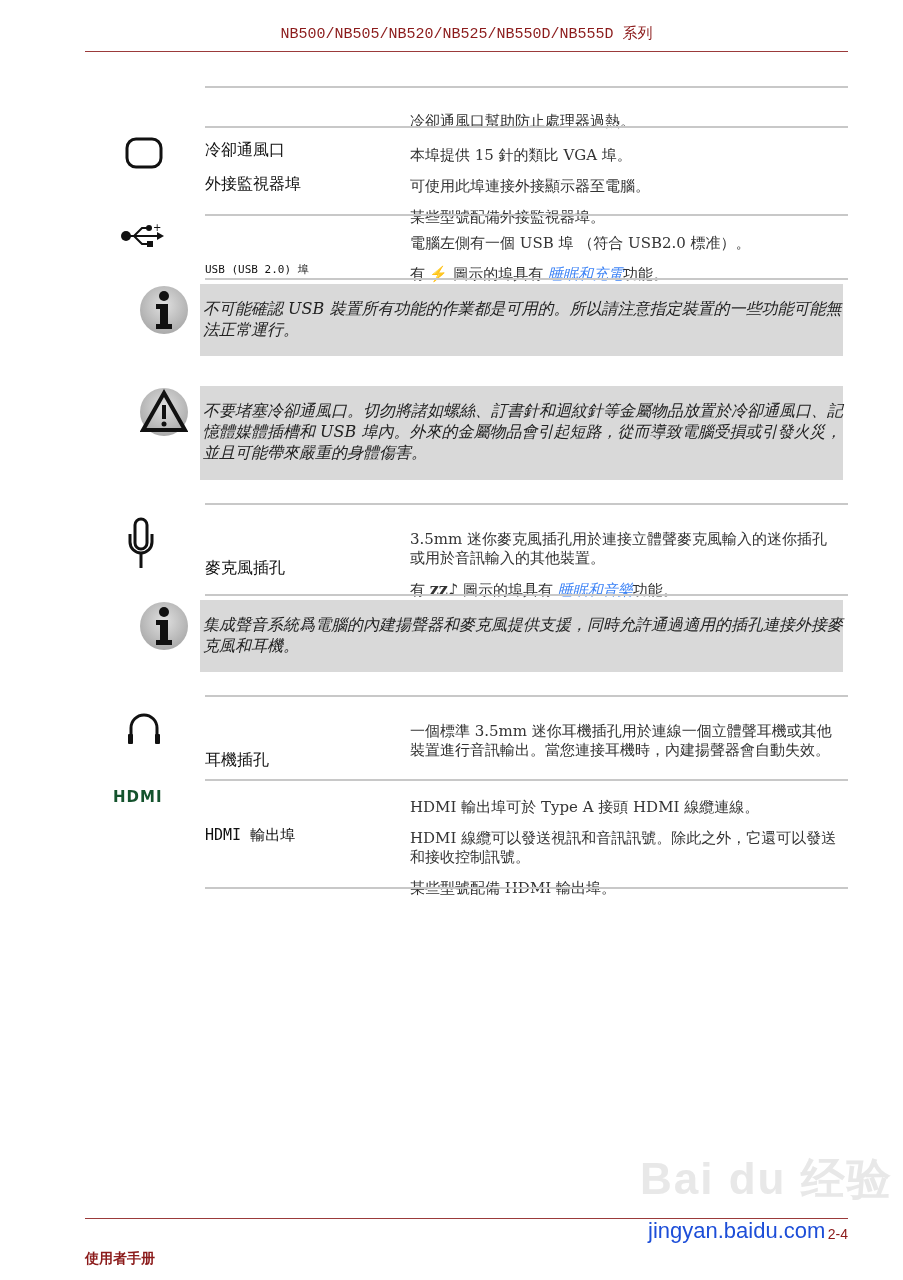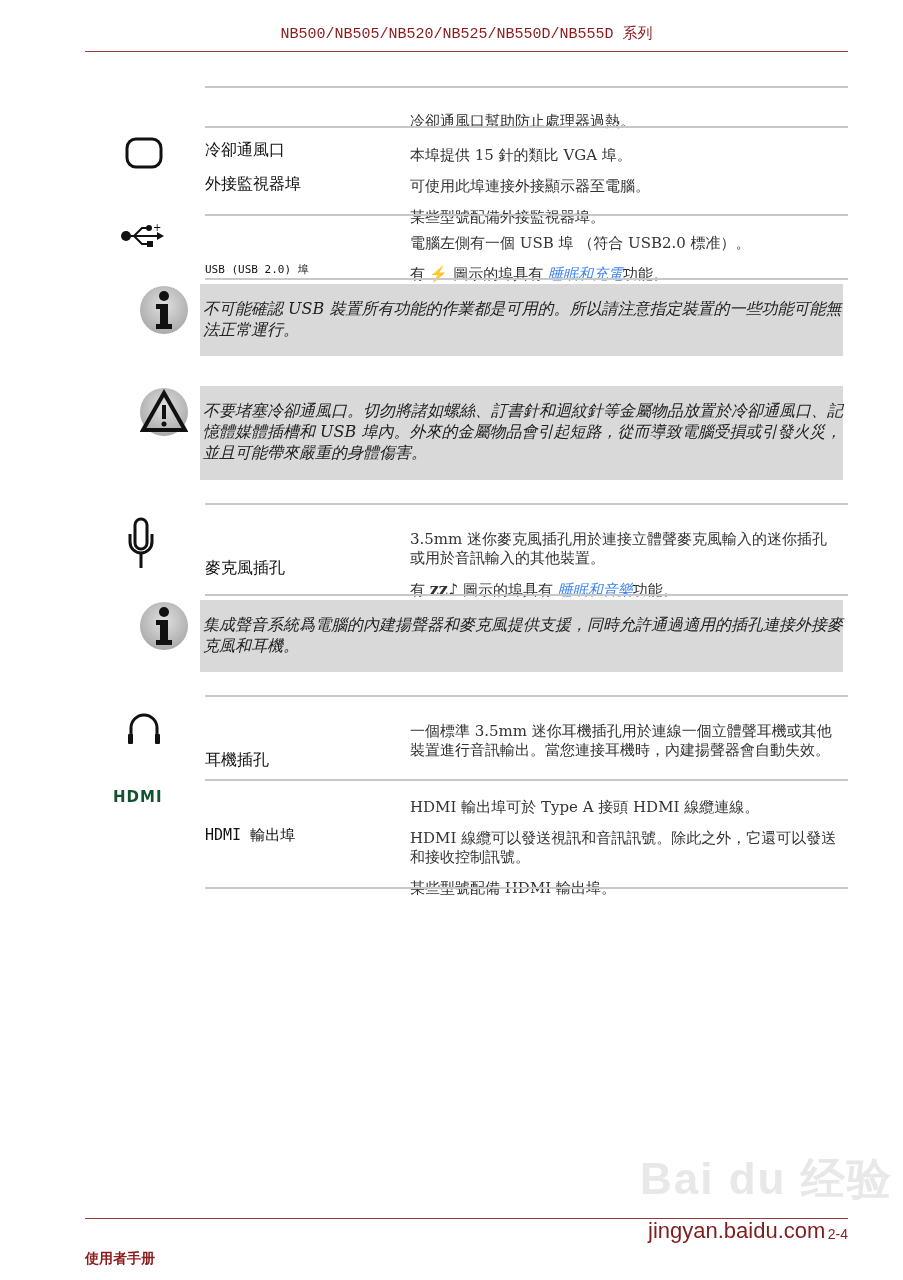--- a/index.html
+++ b/index.html
@@ -8,21 +8,21 @@
   .hdr { position:absolute; left:85px; top:24px; width:763px; text-align:center;
          font-family:Liberation Mono, monospace; font-size:15px; color:#8b1a1a; }
   .hdr-line { position:absolute; left:85px; top:51px; width:763px; height:1px; background:#9b3a3a; }
   .ftr-line { position:absolute; left:85px; top:1218px; width:763px; height:1px; background:#9b3a3a; }
   .ftr-left { position:absolute; left:85px; top:1226px; font-family:"DejaVu Sans", sans-serif;
               font-size:14px; font-weight:bold; color:#8b1a1a;margin-top:24px; }
   .ftr-right { position:absolute; right:55px; top:1226px; font-family:"Liberation Sans", sans-serif;
                font-size:14px; color:#8b1a1a; }
   .watermark { position:absolute; left:640px; top:1150px; color:#e8e8e8;
                font-family:"Liberation Sans", sans-serif; font-size:44px; font-weight:bold; letter-spacing:2px; }
-  .watermark-url { position:absolute; left:648px; top:1218px; color:#7f1d1d;
+  .watermark-url { position:absolute; left:648px; top:1218px; color:#1d4ed8;
                    font-family:"Liberation Sans", sans-serif; font-size:22px; }
 
   .rule { position:absolute; left:205px; width:643px; height:2px; background:#c8c8c8; }
   .row { position:absolute; left:205px; width:643px; }
   .lbl { position:absolute; left:0; font-size:16px; color:#111; font-family:"DejaVu Sans", sans-serif;margin-top:40px; }
   .desc { position:absolute; left:205px; width:430px; font-size:15px; line-height:19px; color:#333; }
   .desc p { margin:12px 0 8px 0; }
   .link { color:#3b82f6; font-style:italic; }
   .note { position:absolute; left:200px; width:643px; background:#d9d9d9; }
   .note-text { position:absolute; left:3px; top:14px; width:640px; font-size:16px; line-height:21px;

